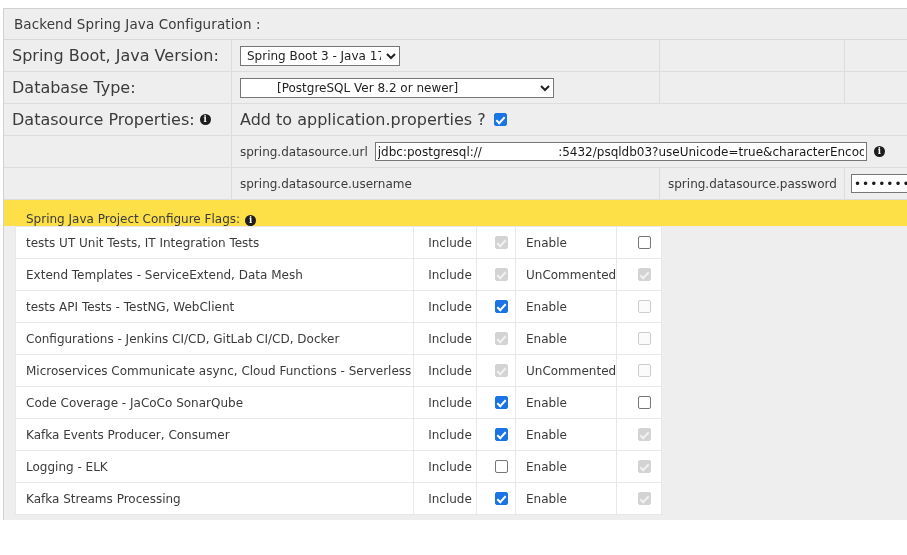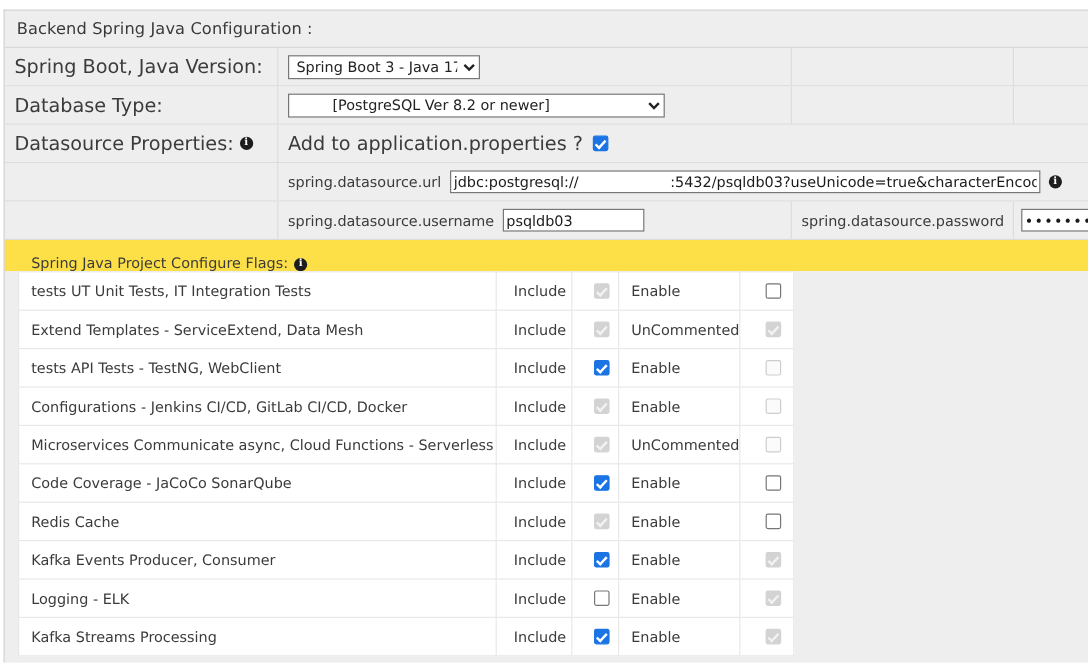--- a/index.html
+++ b/index.html
@@ -283,21 +283,20 @@
         <span class="datasource-lbl">spring.datasource.url</span>
         <input type="text" class="txt url-input" value="jdbc:postgresql://                    :5432/psqldb03?useUnicode=true&amp;characterEncoding" style="">
         <span class="info-ico" style="margin-left:7px">i</span>
       </div>
     </div>
 
     <div class="row">
       <div class="cell c-label"></div>
       <div class="cell" style="width:428px;min-width:428px">
         <span class="datasource-lbl">spring.datasource.username</span>
-        <input type="text" class="txt user-input" value="psqldb03" style="">
       </div>
       <div class="cell" style="width:185px;min-width:185px">
         <span class="datasource-lbl">spring.datasource.password</span>
       </div>
       <div class="cell c-x2 nb" style="padding:0 0 0 6px">
         <input type="password" class="txt pass-input" value="0123456789" style="">
       </div>
     </div>
 
     <div class="flags-head">
@@ -392,35 +391,20 @@
                 </div>
               </td>
               <td class="col-en">Enable</td>
               <td class="col-cb2">
                 <div class="cb-wrap">
                   <input type="checkbox" class="cb" style="">
                 </div>
               </td>
             </tr>
             <tr>
-              <td class="col-name">Redis Cache</td>
-              <td class="col-inc">Include</td>
-              <td class="col-cb1">
-                <div class="cb-wrap">
-                  <input type="checkbox" class="cb" disabled="" checked="" style="">
-                </div>
-              </td>
-              <td class="col-en">Enable</td>
-              <td class="col-cb2">
-                <div class="cb-wrap">
-                  <input type="checkbox" class="cb" style="">
-                </div>
-              </td>
-            </tr>
-            <tr>
               <td class="col-name">Kafka Events Producer, Consumer</td>
               <td class="col-inc">Include</td>
               <td class="col-cb1">
                 <div class="cb-wrap">
                   <input type="checkbox" class="cb" checked="" style="">
                 </div>
               </td>
               <td class="col-en">Enable</td>
               <td class="col-cb2">
                 <div class="cb-wrap">

